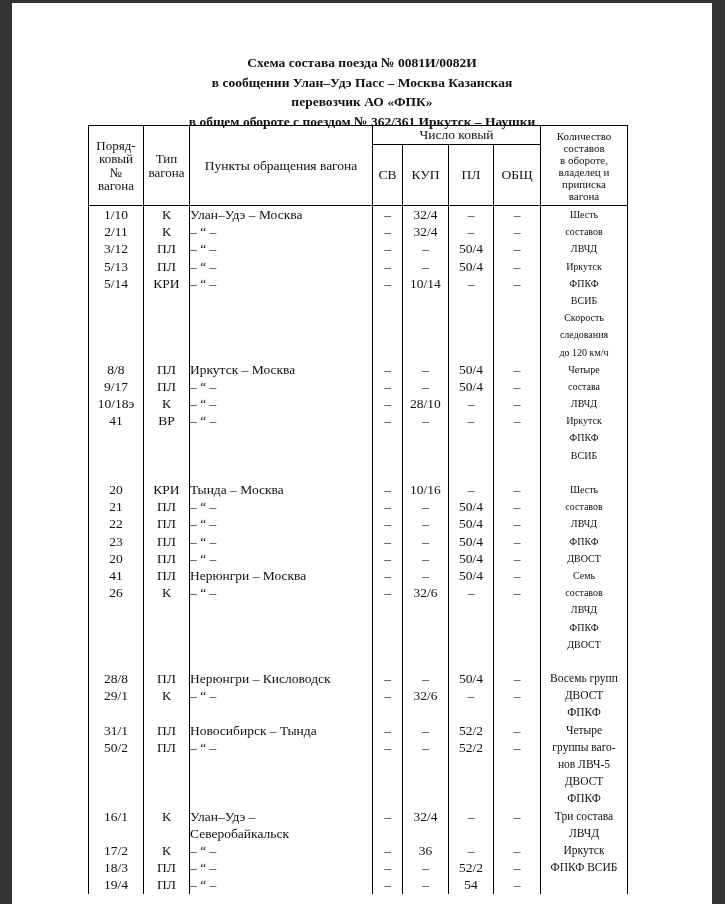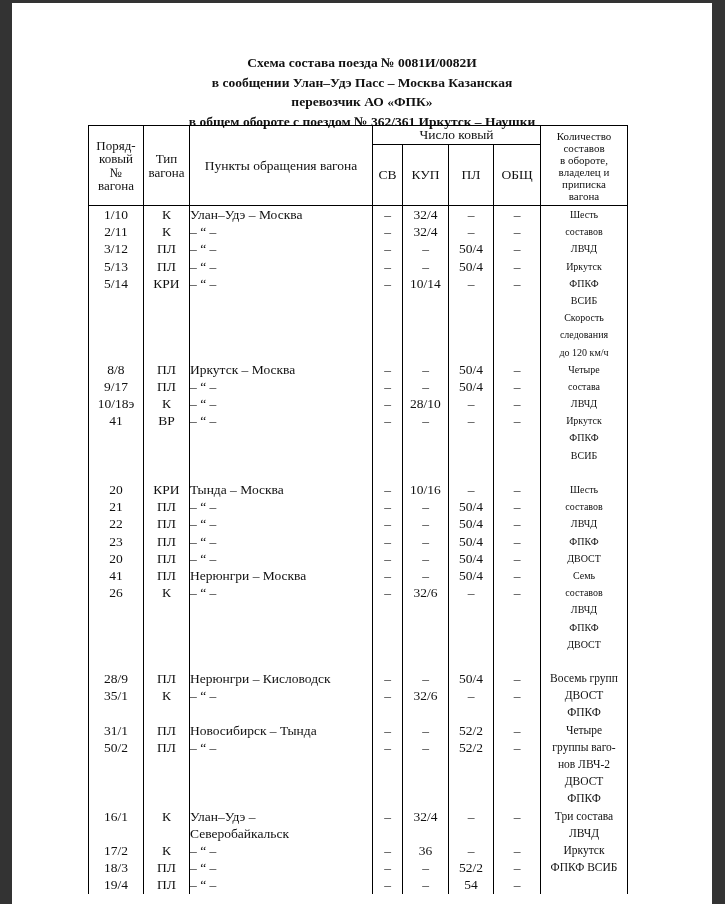--- a/index.html
+++ b/index.html
@@ -115,22 +115,22 @@
             <div class="line">21</div>
             <div class="line">22</div>
             <div class="line">23</div>
             <div class="line">20</div>
             <div class="line">41</div>
             <div class="line">26</div>
             <div class="line">&nbsp;</div>
             <div class="line">&nbsp;</div>
             <div class="line">&nbsp;</div>
             <div class="line">&nbsp;</div>
-            <div class="line">28/9</div>
-            <div class="line">35/1</div>
+            <div class="line">28/8</div>
+            <div class="line">29/1</div>
             <div class="line">&nbsp;</div>
             <div class="line">31/1</div>
             <div class="line">50/2</div>
             <div class="line">&nbsp;</div>
             <div class="line">&nbsp;</div>
             <div class="line">&nbsp;</div>
             <div class="line">16/1</div>
             <div class="line">&nbsp;</div>
             <div class="line">17/2</div>
             <div class="line">18/3</div>
@@ -414,21 +414,21 @@
             <div class="line note">составов</div>
             <div class="line note">ЛВЧД</div>
             <div class="line note">ФПКФ</div>
             <div class="line note">ДВОСТ</div>
             <div class="line">&nbsp;</div>
             <div class="line note sm">Восемь групп</div>
             <div class="line note sm">ДВОСТ</div>
             <div class="line note sm">ФПКФ</div>
             <div class="line note sm">Четыре</div>
             <div class="line note sm">группы ваго-</div>
-            <div class="line note sm">нов ЛВЧ-2</div>
+            <div class="line note sm">нов ЛВЧ-5</div>
             <div class="line note sm">ДВОСТ</div>
             <div class="line note sm">ФПКФ</div>
             <div class="line note sm">Три состава</div>
             <div class="line note sm">ЛВЧД</div>
             <div class="line note sm">Иркутск</div>
             <div class="line note sm">ФПКФ ВСИБ</div>
             <div class="line">&nbsp;</div>
           </td>
       </tr>
 

